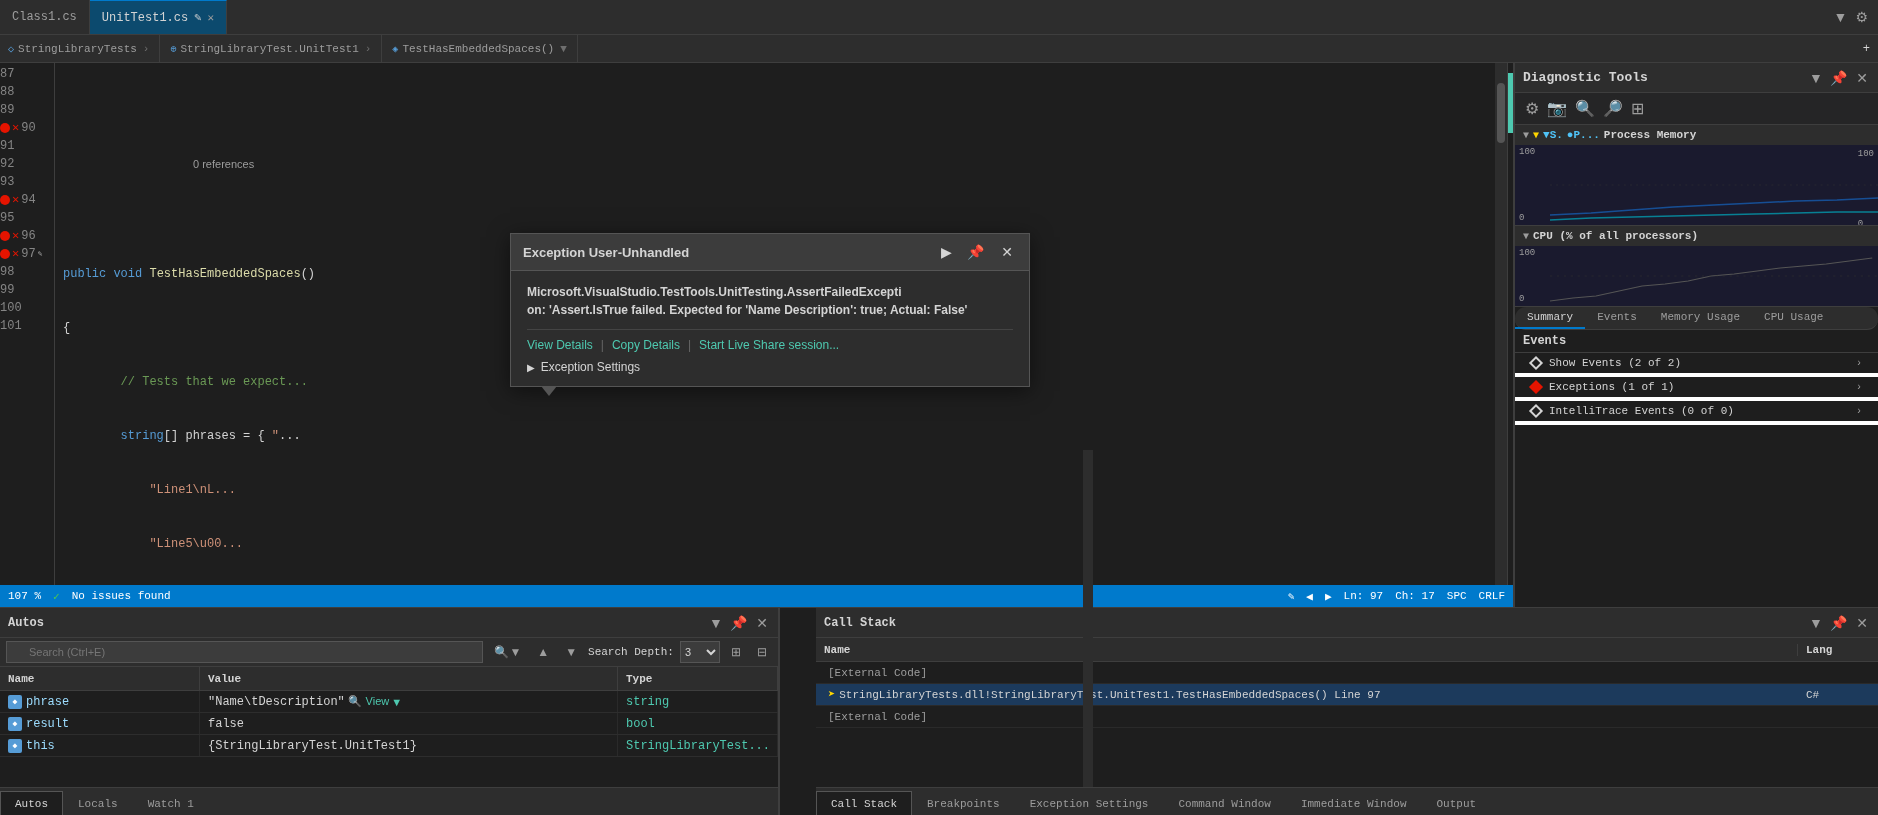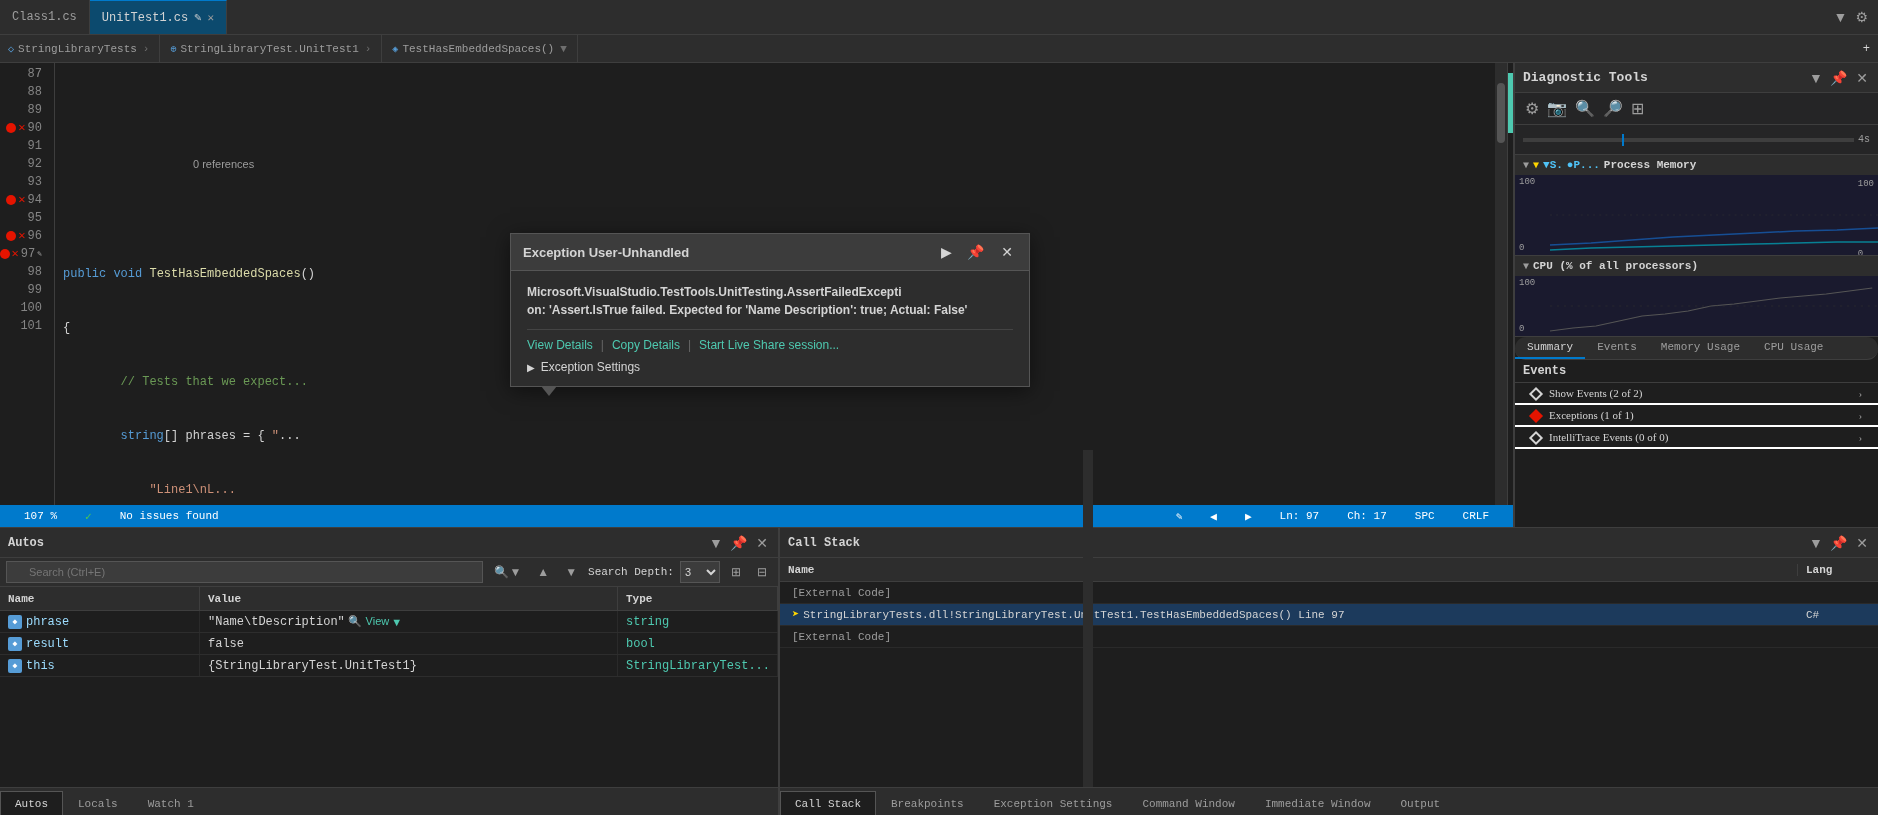--- a/index.html
+++ b/index.html
@@ -112,21 +112,21 @@
       padding-top: 2px;
       font-size: 12px;
       line-height: 18px;
       flex-shrink: 0;
       user-select: none;
       border-right: 1px solid #3e3e3e;
     }
     .line-number-row {
       display: flex;
       align-items: center;
-      justify-content: flex-end;
+      justify-content: flex-start;
       height: 18px;
       padding-right: 4px;
       gap: 2px;
     }
     .bp-indicator {
       width: 10px;
       height: 10px;
       border-radius: 50%;
       background: #e51400;
       display: inline-block;
@@ -164,25 +164,25 @@
       background: #4ec9b0;
       margin-top: 10px;
     }
 
     
     .status-bar {
       height: 22px;
       background: #007acc;
       display: flex;
       align-items: center;
-      padding: 0 24px;
+      padding: 0 8px;
       font-size: 11px;
       color: white;
       flex-shrink: 0;
-      gap: 28px;
+      gap: 12px;
     }
     .status-ok { color: #4ec94e; }
 
     
     .exception-popup {
       position: absolute;
       top: 170px;
       left: 510px;
       width: 520px;
       background: #2d2d2d;
@@ -253,24 +253,25 @@
       left: 30px;
       width: 0;
       height: 0;
       border-left: 8px solid transparent;
       border-right: 8px solid transparent;
       border-top: 10px solid #555;
     }
 
     
     .bottom-area {
-      height: 288px;
+      height: 208px;
       display: flex;
       flex-shrink: 0;
       border-top: 1px solid #3e3e3e;
+      gap: 36px;
     }
 
     .autos-pane {
       width: 780px;
       display: flex;
       flex-direction: column;
       border-right: 2px solid #3e3e3e;
     }
 
     .pane-header {
@@ -609,28 +610,27 @@
     .diag-events-section {
       padding: 4px 8px;
       font-size: 12px;
       font-weight: 600;
       color: #d4d4d4;
       border-bottom: 1px solid #3e3e3e;
     }
 
     .diag-event-row {
       display: flex;
-      align-items: flex-end;
+      align-items: center;
       padding: 4px 16px;
       gap: 8px;
       font-size: 11px;
       color: #d4d4d4;
-      border-bottom: 2px solid #ffffff;
-      cursor: pointer;
-      font-family: Liberation Serif, serif;
+      border-bottom: 4px solid #ffffff;
+      cursor: pointer;
     }
     .event-diamond {
       width: 10px;
       height: 10px;
       background: #e51400;
       transform: rotate(45deg);
       flex-shrink: 0;
     }
     .expand-arrow {
       color: #9d9d9d;
@@ -859,26 +859,20 @@
 
     <div class="diag-toolbar">
       <button class="diag-tool-btn">⚙</button>
       <button class="diag-tool-btn">📷</button>
       <button class="diag-tool-btn">🔍</button>
       <button class="diag-tool-btn">🔎</button>
       <button class="diag-tool-btn">⊞</button>
     </div>
 
 
-    <div class="diag-timeline">
-      <div class="timeline-bar">
-        <div class="timeline-marker"></div>
-      </div>
-      <span class="timeline-label">4s</span>
-    </div>
 
     <div class="diag-section">
       <div class="diag-section-header">
         <span class="section-expand">▼</span>
         <span class="section-icon">▼</span>
         <span style="color:#4fc3f7;">▼S.</span>
         <span style="color:#4fc3f7;">●P...</span>
         <span>Process Memory</span>
       </div>
       <div class="chart-area">

